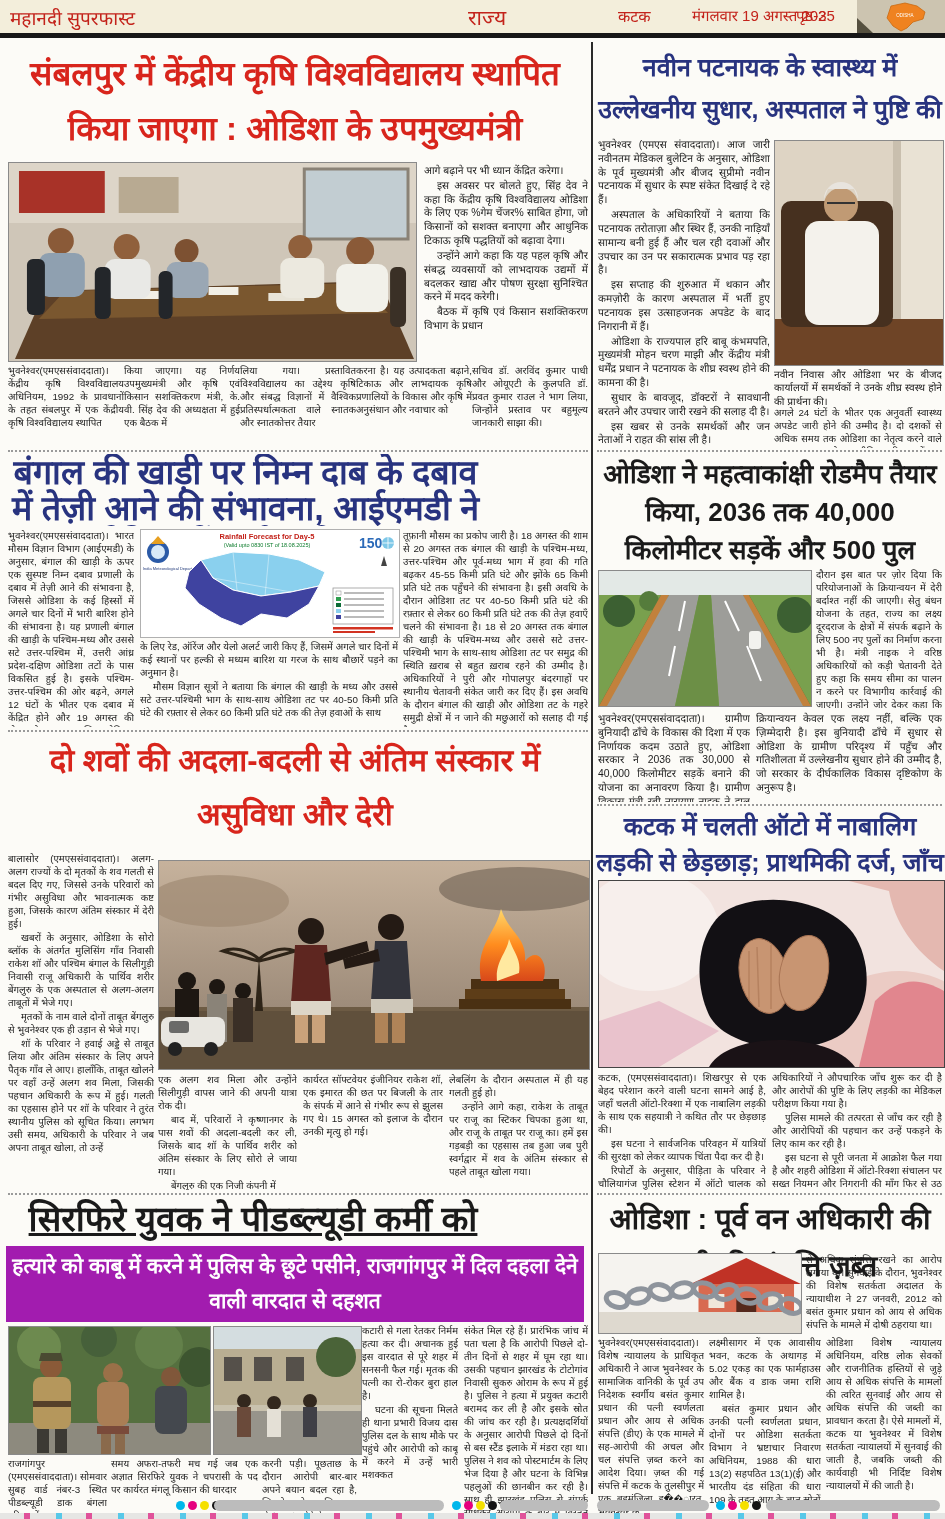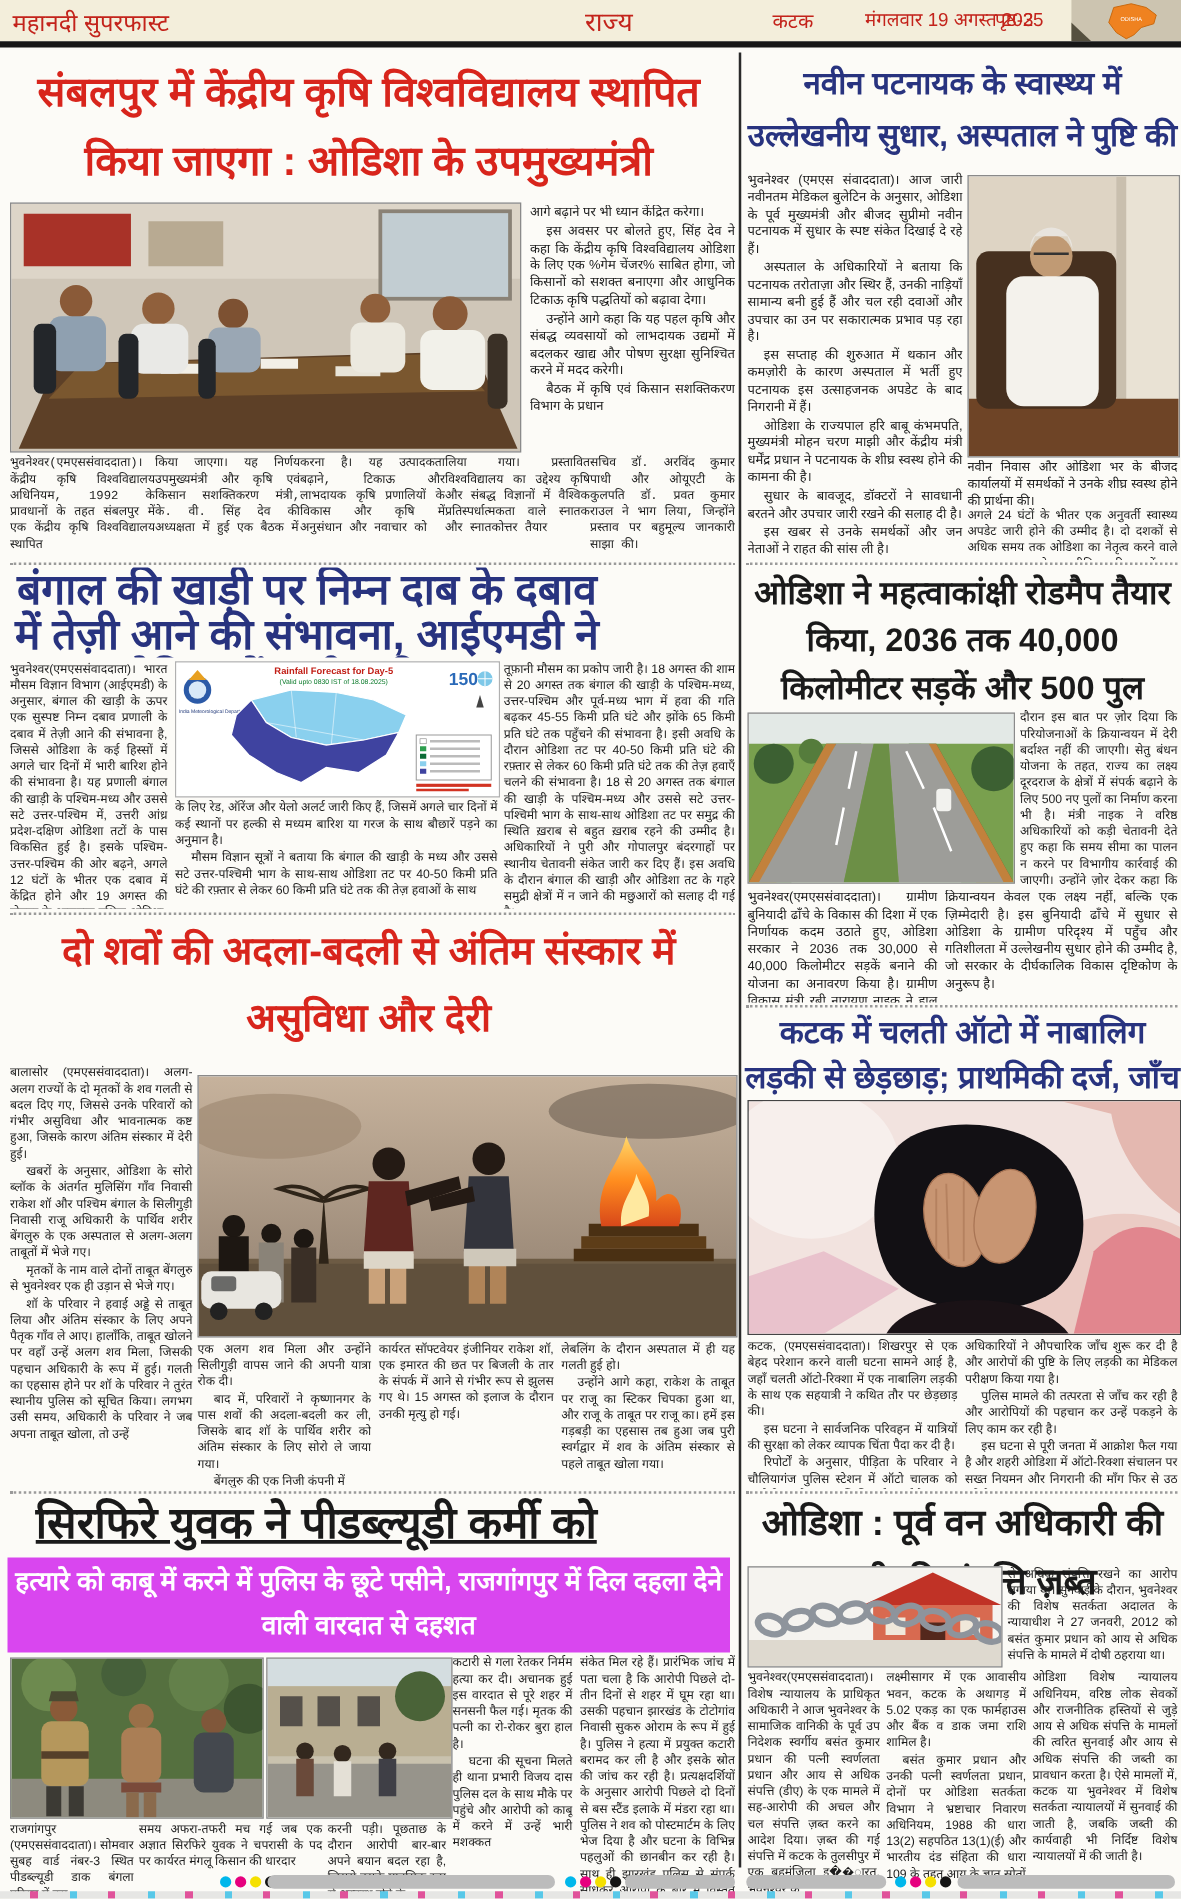--- a/index.html
+++ b/index.html
@@ -19,30 +19,30 @@
   .bt{font-size:10.4px;line-height:1.33;text-align:justify;color:#1c1c1c;overflow:hidden;}
   .bt p{margin:0 0 1px 0;text-indent:13px;}
   .bt p.noind{text-indent:0;}
   .sm{font-size:9.8px;}
   .cap{font-size:10.2px;line-height:1.3;color:#222;text-align:justify;overflow:hidden;}
   
   .ph{overflow:hidden;border:1px solid #8a8a8a;background:#ddd;}
   .ph svg{display:block;width:100%;height:100%;}
   .vrule{width:2px;background:#2a2a2a;}
   .dot{border-top:2px dotted #9a9a9a;height:0;}
-  .band{background:#d946ef;color:#ffffff;font-weight:bold;text-align:center;
+  .band{background:#a21caf;color:#ffffff;font-weight:bold;text-align:center;
         font-size:21px;line-height:35px;padding-top:2px;overflow:hidden;}
   
   .regbar{height:11px;border-radius:6px;background:#bcbcbc;}
   .regdots{display:flex;gap:3px;}
   .regdots i{width:9px;height:9px;border-radius:50%;display:block;}
   .dc{background:#00b7eb;} .dm{background:#e6007e;} .dy{background:#f5e000;} .dk{background:#141414;}
   .strip{left:0;bottom:0;width:945px;height:6px;
      background:repeating-linear-gradient(90deg,#e6e6e4 0 24px,#e0529a 24px 30px,#e6e6e4 30px 56px,#58c8e8 56px 62px);}
-  .cols5{display:flex;gap:0;font-family:Liberation Mono, monospace;}
+  .cols5{display:flex;gap:0;}
   .cols5 > div{flex:1;}
 </style>
 </head>
 <body>
 
 <div class="page">
 
   <div class="abs masthead">
     <span class="mh" style="left:10px;font-size:19px;">महानदी सुपरफास्ट</span>
     <span class="mh" style="left:468px;font-size:21px;top:3px;">राज्य</span>
@@ -94,22 +94,22 @@
     </div>
     <div class="abs bt" style="left:424px;top:164px;width:164px;height:198px;">
       <p class="noind">आगे बढ़ाने पर भी ध्यान केंद्रित करेगा।</p>
       <p>इस अवसर पर बोलते हुए, सिंह देव ने कहा कि केंद्रीय कृषि विश्वविद्यालय ओडिशा के लिए एक %गेम चेंजर% साबित होगा, जो किसानों को सशक्त बनाएगा और आधुनिक टिकाऊ कृषि पद्धतियों को बढ़ावा देगा।</p>
       <p>उन्होंने आगे कहा कि यह पहल कृषि और संबद्ध व्यवसायों को लाभदायक उद्यमों में बदलकर खाद्य और पोषण सुरक्षा सुनिश्चित करने में मदद करेगी।</p>
       <p>बैठक में कृषि एवं किसान सशक्तिकरण विभाग के प्रधान</p>
     </div>
     <div class="abs cols5" style="left:8px;top:364px;width:580px;height:84px;">
       <div class="bt sm">भुवनेश्वर(एमएससंवाददाता)। केंद्रीय कृषि विश्वविद्यालय अधिनियम, 1992 के प्रावधानों के तहत संबलपुर में एक केंद्रीय कृषि विश्वविद्यालय स्थापित</div>
       <div class="bt sm">किया जाएगा। यह निर्णय उपमुख्यमंत्री और कृषि एवं किसान सशक्तिकरण मंत्री, के. वी. सिंह देव की अध्यक्षता में हुई एक बैठक में</div>
+      <div class="bt sm">लिया गया। प्रस्तावित विश्वविद्यालय का उद्देश्य कृषि और संबद्ध विज्ञानों में वैश्विक प्रतिस्पर्धात्मकता वाले स्नातक और स्नातकोत्तर तैयार</div>
       <div class="bt sm">करना है। यह उत्पादकता बढ़ाने, टिकाऊ और लाभदायक कृषि प्रणालियों के विकास और कृषि में अनुसंधान और नवाचार को</div>
-      <div class="bt sm">लिया गया। प्रस्तावित विश्वविद्यालय का उद्देश्य कृषि और संबद्ध विज्ञानों में वैश्विक प्रतिस्पर्धात्मकता वाले स्नातक और स्नातकोत्तर तैयार</div>
       <div class="bt sm">सचिव डॉ. अरविंद कुमार पाधी और ओयूएटी के कुलपति डॉ. प्रवत कुमार राउल ने भाग लिया, जिन्होंने प्रस्ताव पर बहुमूल्य जानकारी साझा की।</div>
     </div>
   </div>
   <div class="abs dot" style="left:8px;top:450px;width:580px;"></div>
 
   <div>
     <div class="abs hl hl-navy" style="left:595px;top:46px;width:350px;height:88px;font-size:25px;line-height:42px;">नवीन पटनायक के स्वास्थ्य में उल्लेखनीय सुधार, अस्पताल ने पुष्टि की</div>
     <div class="abs bt" style="left:598px;top:138px;width:172px;height:308px;">
       <p class="noind">भुवनेश्वर (एमएस संवाददाता)। आज जारी नवीनतम मेडिकल बुलेटिन के अनुसार, ओडिशा के पूर्व मुख्यमंत्री और बीजद सुप्रीमो नवीन पटनायक में सुधार के स्पष्ट संकेत दिखाई दे रहे हैं।</p>
       <p>अस्पताल के अधिकारियों ने बताया कि पटनायक तरोताज़ा और स्थिर हैं, उनकी नाड़ियाँ सामान्य बनी हुई हैं और चल रही दवाओं और उपचार का उन पर सकारात्मक प्रभाव पड़ रहा है।</p>

